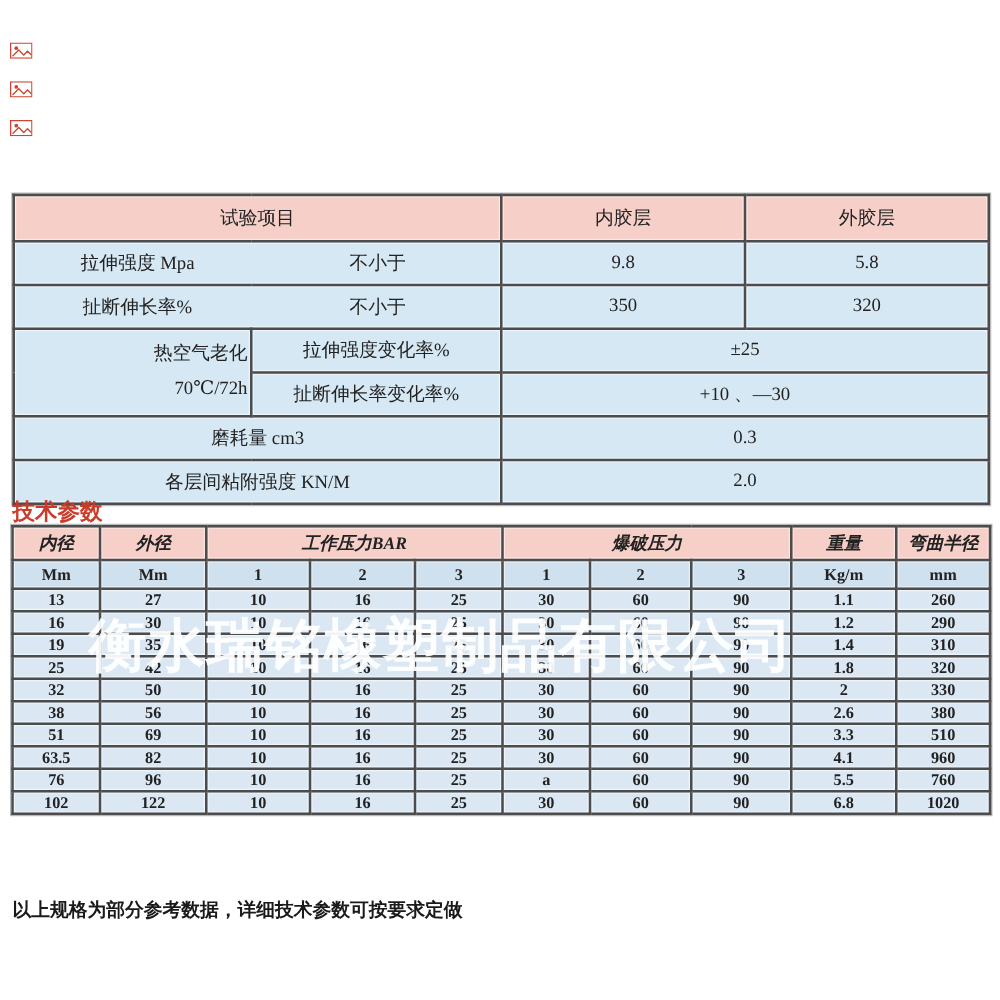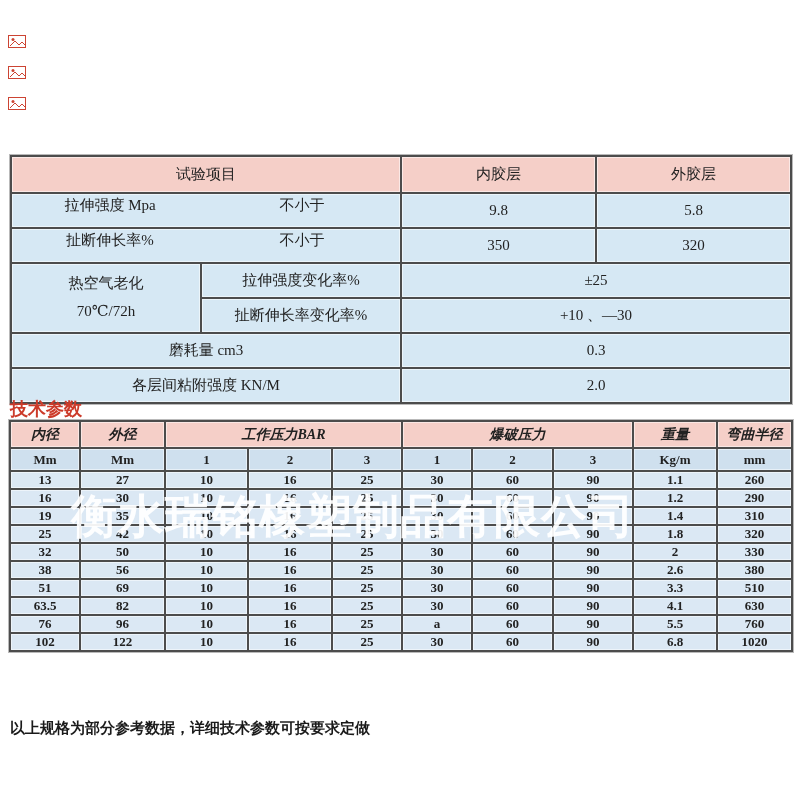--- a/index.html
+++ b/index.html
@@ -16,23 +16,23 @@
   .broken-img{width:18px;height:13px;display:block;}
 
   
   .t1{left:10px;top:155px;width:780px;border-collapse:collapse;
       table-layout:fixed;font-size:15px;text-align:center;
       box-shadow:0 0 0 1px #b9b9b9;}
   .t1 td{border:2px solid var(--border,#4c4c4c);
          box-shadow:inset 0 0 0 1px rgba(255,255,255,.55);
          padding:2px;height:29px;background:var(--cell-blue,#d6e8f4);}
   .t1 tr.hdr td{background:var(--header-pink,#f5cfc8);height:31px;}
-  .t1 .split{display:flex;height:100%;}
+  .t1 .split{display:flex;align-items:center;height:100%;}
   .t1 .split span{flex:1;text-align:center;}
-  .t1 .two-line{line-height:1.85;}
+  .t1 .two-line{line-height:1.85;text-align:right;}
 
   
   .sec-title{left:10px;top:397px;color:var(--accent-red,#cc3b2a);
              font-size:18px;font-weight:bold;}
 
   
   .t2{left:9px;top:420px;width:782px;border-collapse:collapse;
       table-layout:fixed;font-size:13px;font-weight:bold;text-align:center;
       box-shadow:0 0 0 1px #b9b9b9;}
   .t2 th,.t2 td{border:2px solid var(--border,#4c4c4c);
@@ -258,21 +258,21 @@
       <tr>
         <td>63.5</td>
         <td>82</td>
         <td>10</td>
         <td>16</td>
         <td>25</td>
         <td>30</td>
         <td>60</td>
         <td>90</td>
         <td>4.1</td>
-        <td>630</td>
+        <td>960</td>
       </tr>
       <tr>
         <td>76</td>
         <td>96</td>
         <td>10</td>
         <td>16</td>
         <td>25</td>
         <td>a</td>
         <td>60</td>
         <td>90</td>

